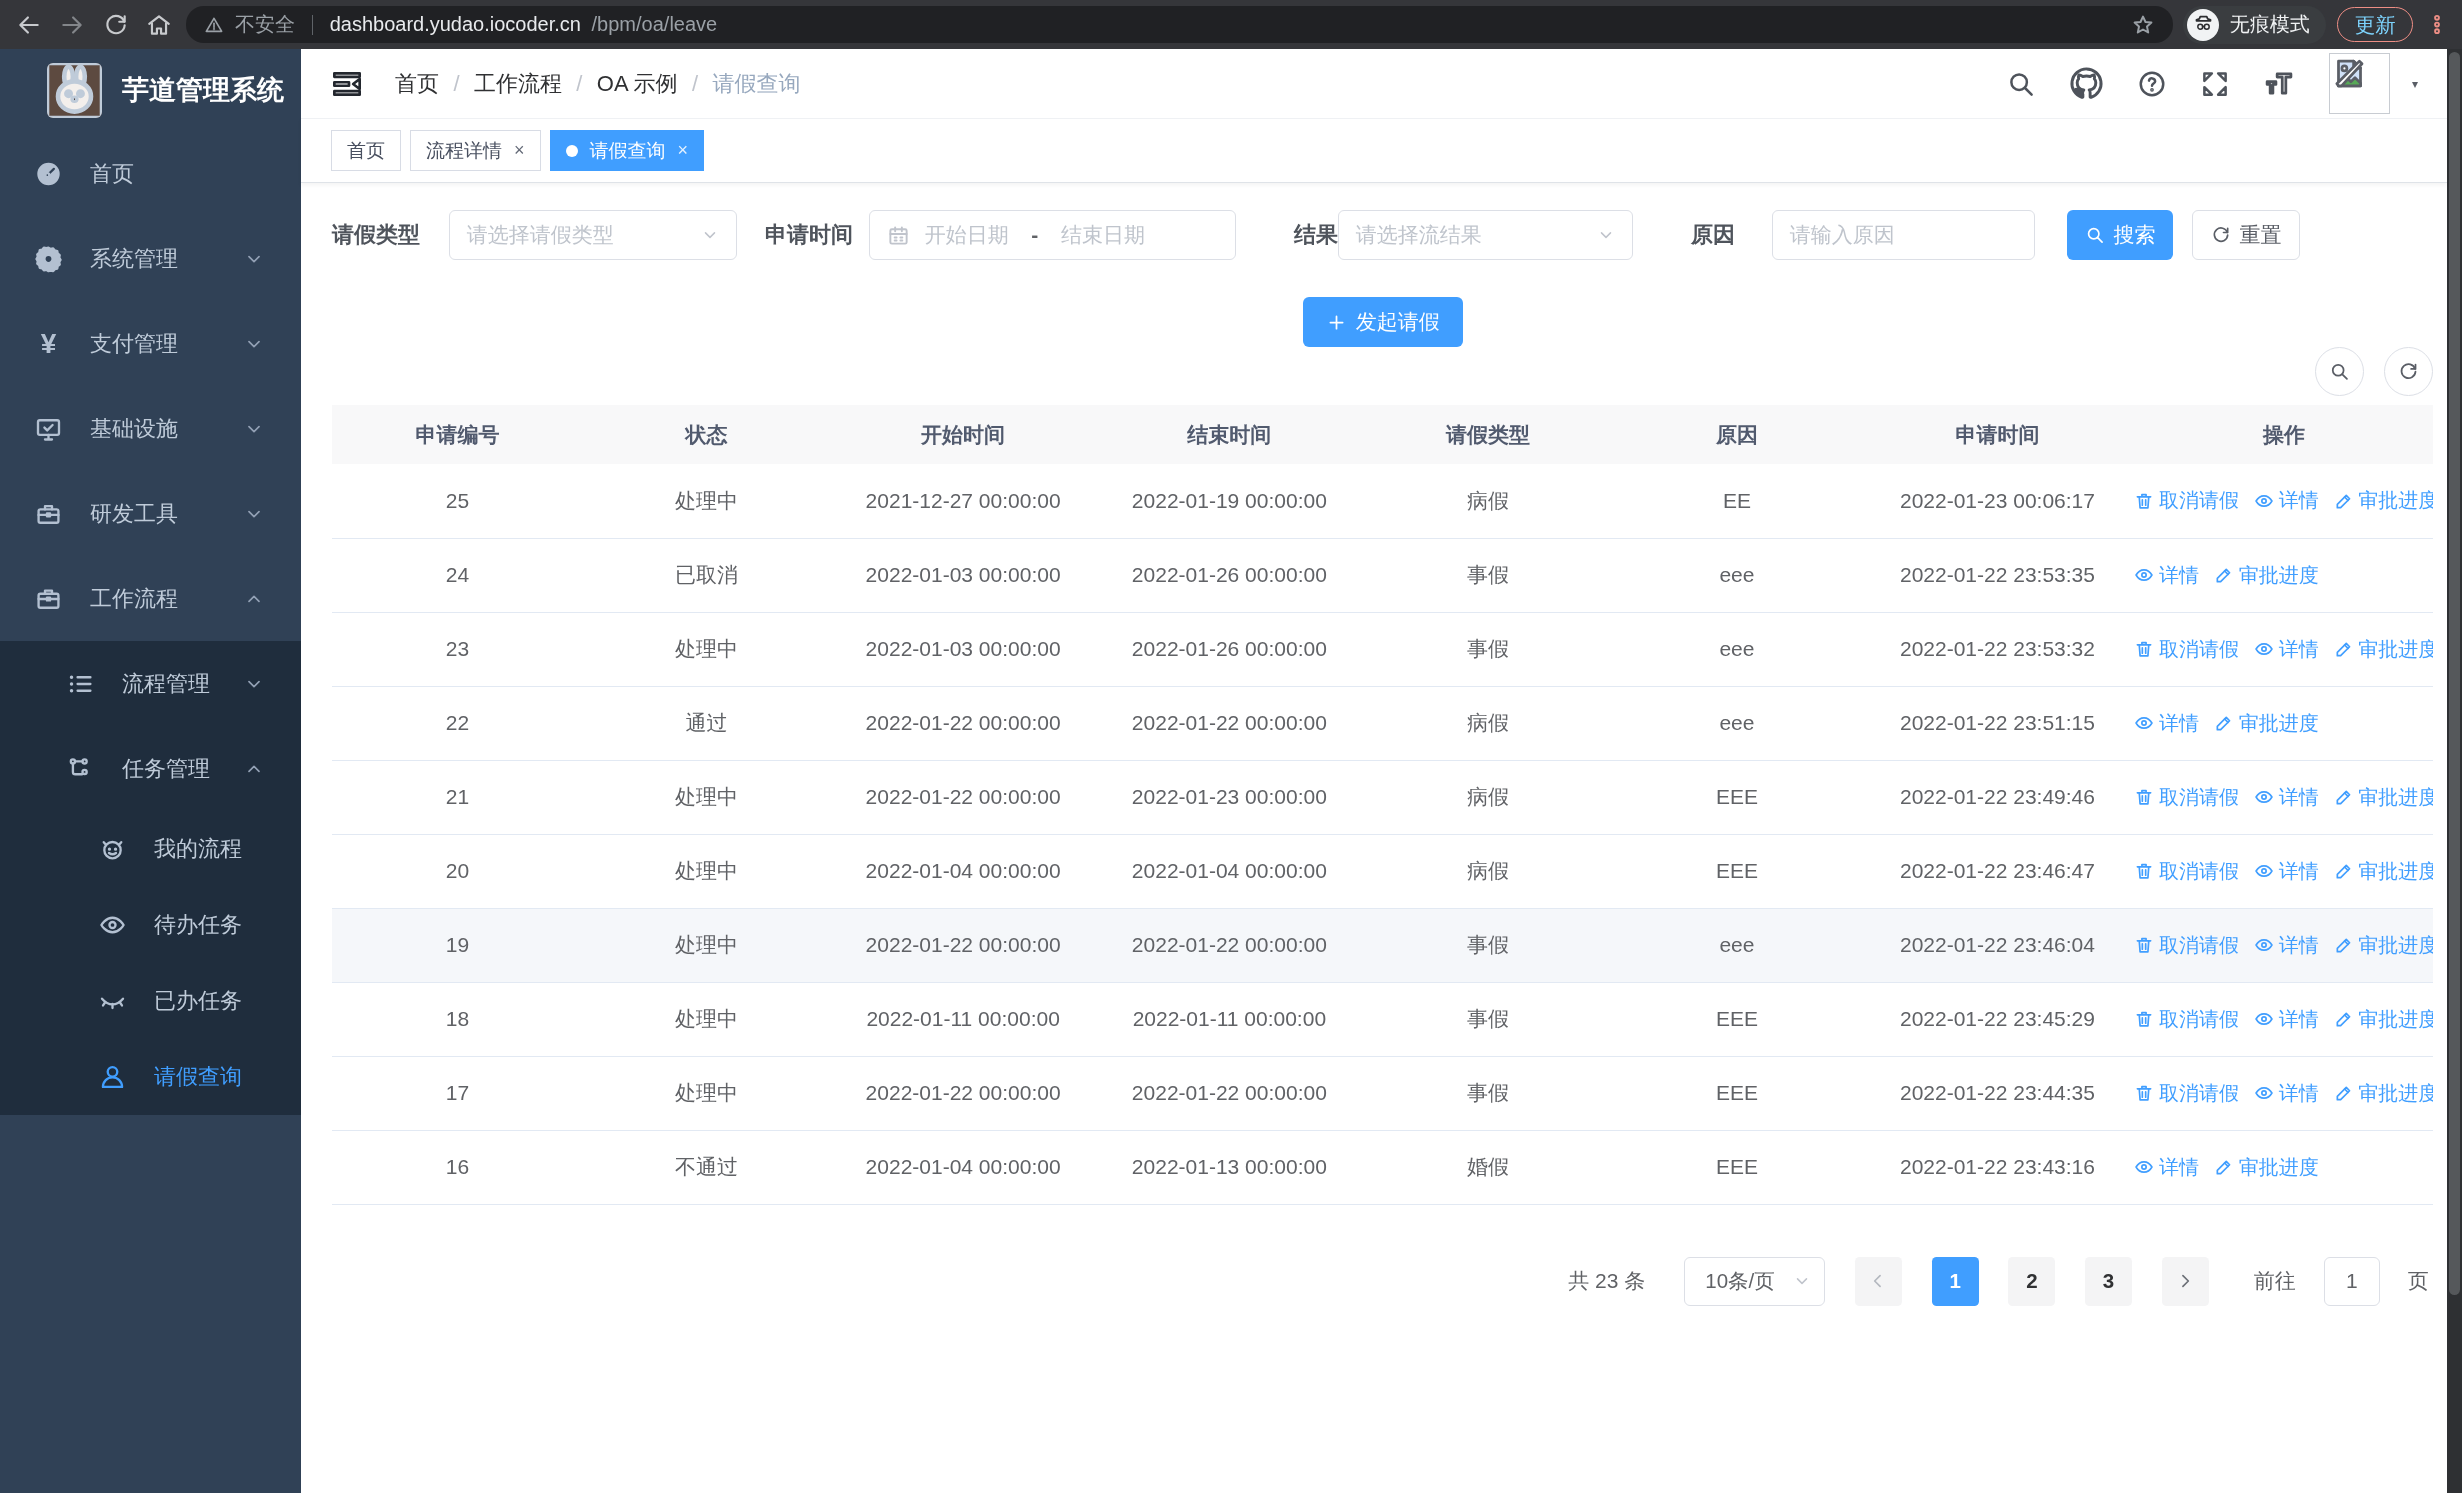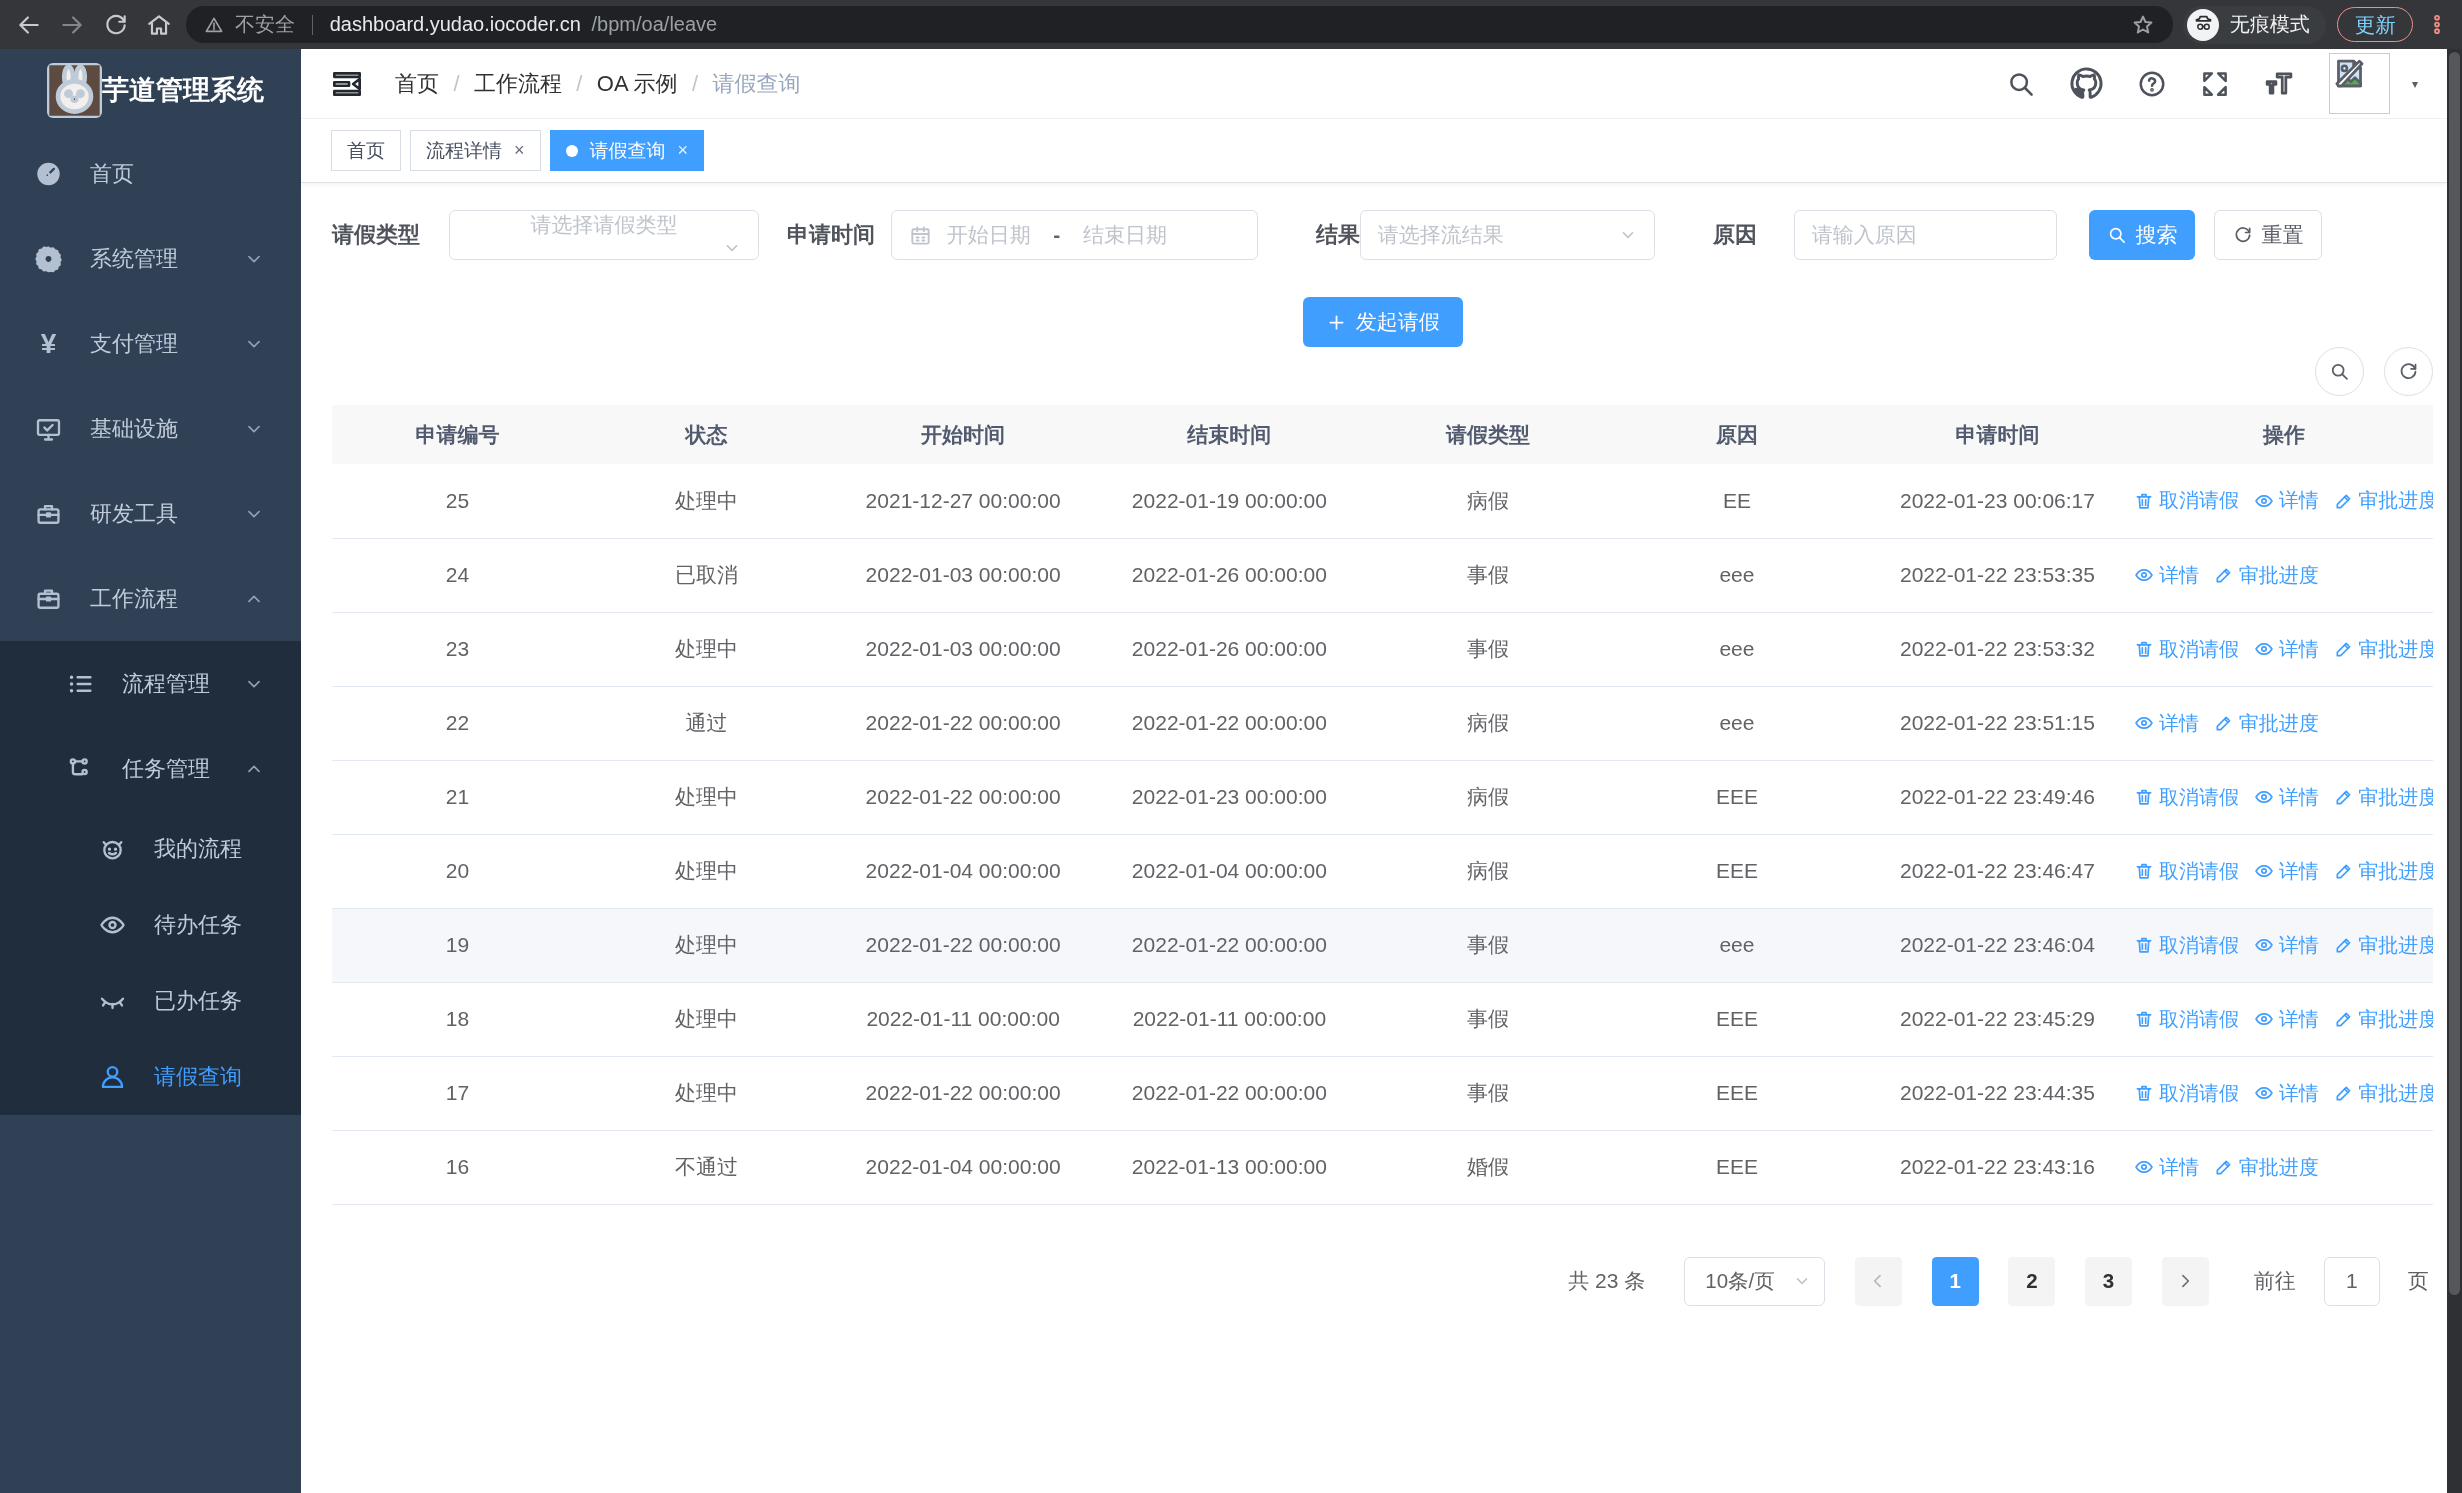--- a/index.html
+++ b/index.html
@@ -27,21 +27,21 @@
     gap:10.6px; padding:0 16.7px 0 3.8px; color:#f1f3f4; font-size:20px; }
   .chip-incognito .circ { width:32px; height:32px; border-radius:50%; background:#f1f3f4; color:#2d2e31;
     display:flex; align-items:center; justify-content:center; font-size:21px; }
   .btn-update { height:35px; border:1.9px solid #ee8e85; color:#7dd3fc; border-radius:18px; padding:0 16.7px;
     font-size:20.5px; display:flex; align-items:center; background:transparent; }
   .chrome .menu-dots { color:#ee8e85; font-size:23px; width:26px; }
 
   
   .app { display:flex; height:1445px; position:relative; }
   .sidebar { width:301px; flex:none; background:#304156; color:#bfcbd9; overflow:hidden; }
-  .logo-row { height:82px; display:flex; align-items:center; padding-left:47px; }
+  .logo-row { height:82px; display:flex; align-items:center; padding-left:47px; gap:20px; }
   .logo-avatar { width:55px; height:55px; border-radius:6px; overflow:hidden; flex:none; font-size:55px; }
   .logo-title { color:#fff; font-size:27px; font-weight:700; white-space:nowrap; }
 
   .menu { display:flex; flex-direction:column; }
   .menu-item { height:85px; display:flex; align-items:center; padding:0 37px 0 30px; font-size:22px;
     color:#bfcbd9; cursor:pointer; white-space:nowrap; }
   .menu-item .mi-icon { font-size:28px; width:37px; margin-right:23px; color:#b3c0d1; display:flex; justify-content:center; }
   .menu-item .chev { margin-left:auto; font-size:20px; color:#93a1b5; }
   .menu-item.sub { background:#1f2d3d; }
   .menu-item.lvl1 { padding-left:62px; }
@@ -433,21 +433,21 @@
           <span class="dot"></span>
           <span>请假查询</span>
           <span class="close">×</span>
         </div>
       </div>
 
     <div class="content">
 
       <div class="filters">
         <span>请假类型</span>
-        <div class="ctl" style="width:310px;margin-left:29px;flex-direction:column;">
+        <div class="ctl" style="width:288px;margin-left:29px;">
           <span class="ph">请选择请假类型</span>
           <span class="icon sel-chev">
               <svg viewBox="0 0 24 24" stroke-width="1.8">
                 <path d="M6 9.2l6 6 6-6"></path>
               </svg>
             </span>
         </div>
         <span style="margin-left:28px;">申请时间</span>
         <div class="ctl" style="width:367px;margin-left:16px;gap:15px;">
           <span class="icon" style="color:#c0c4cc;font-size:23px;">

